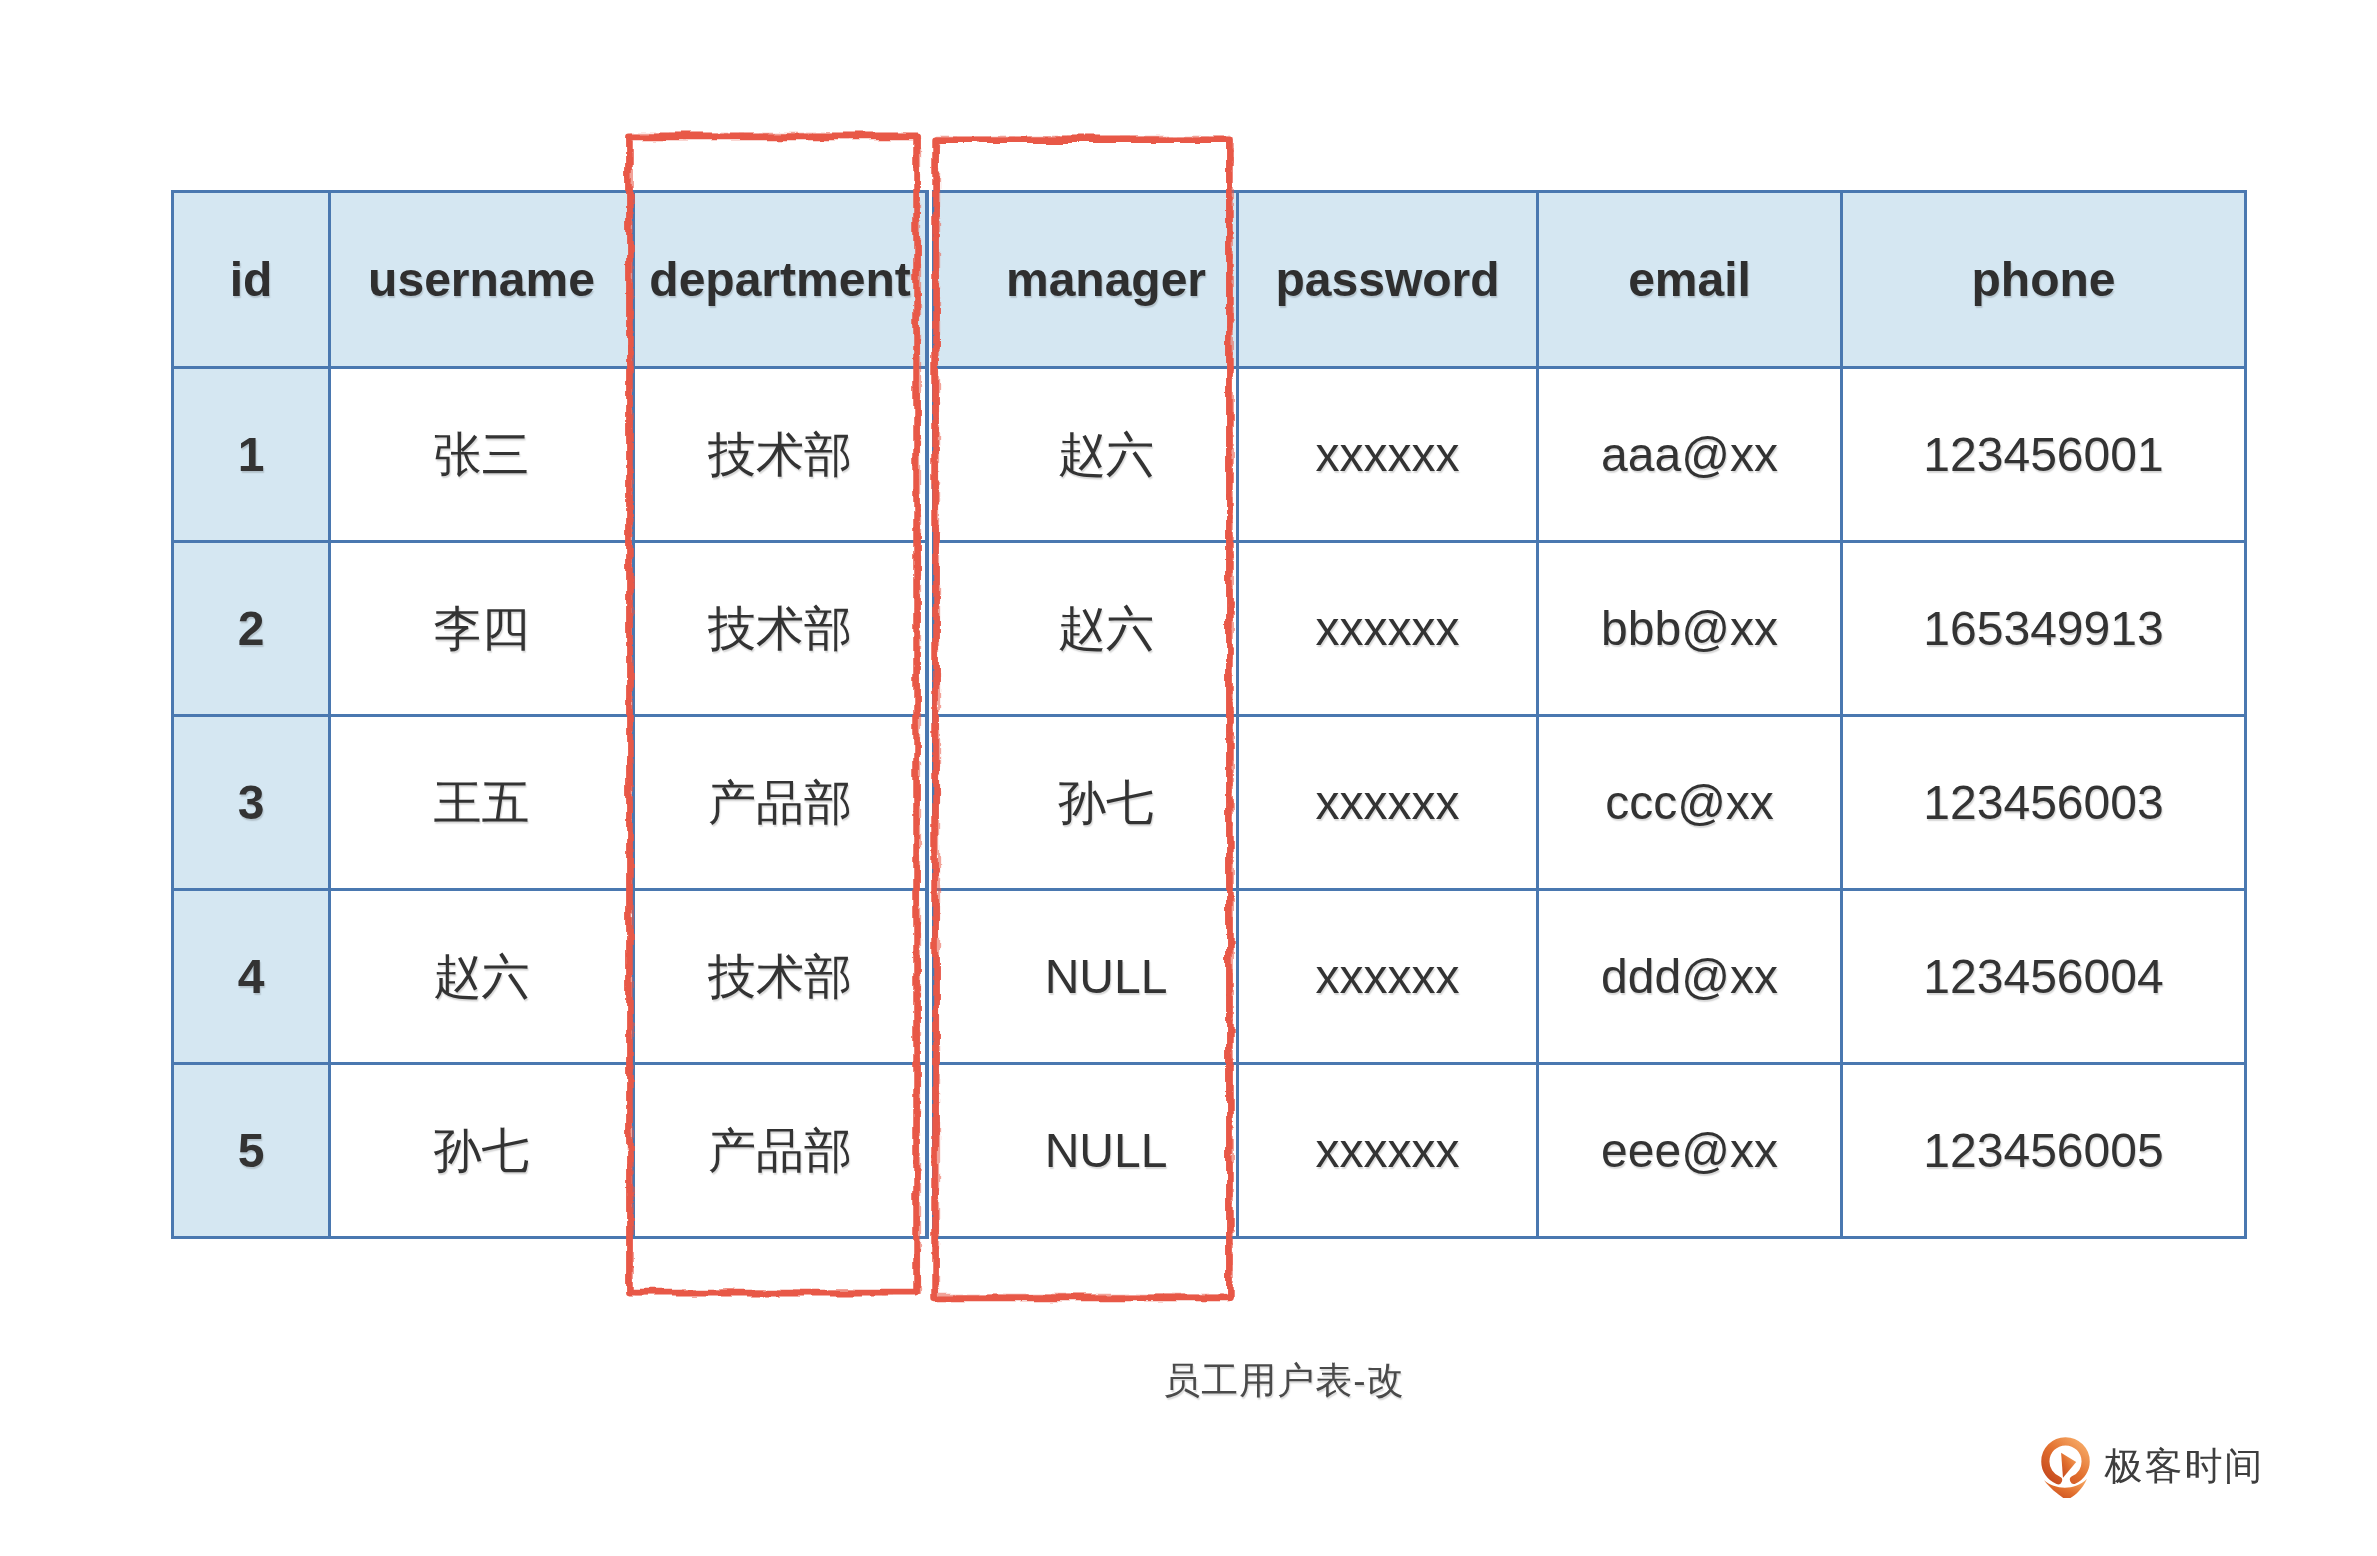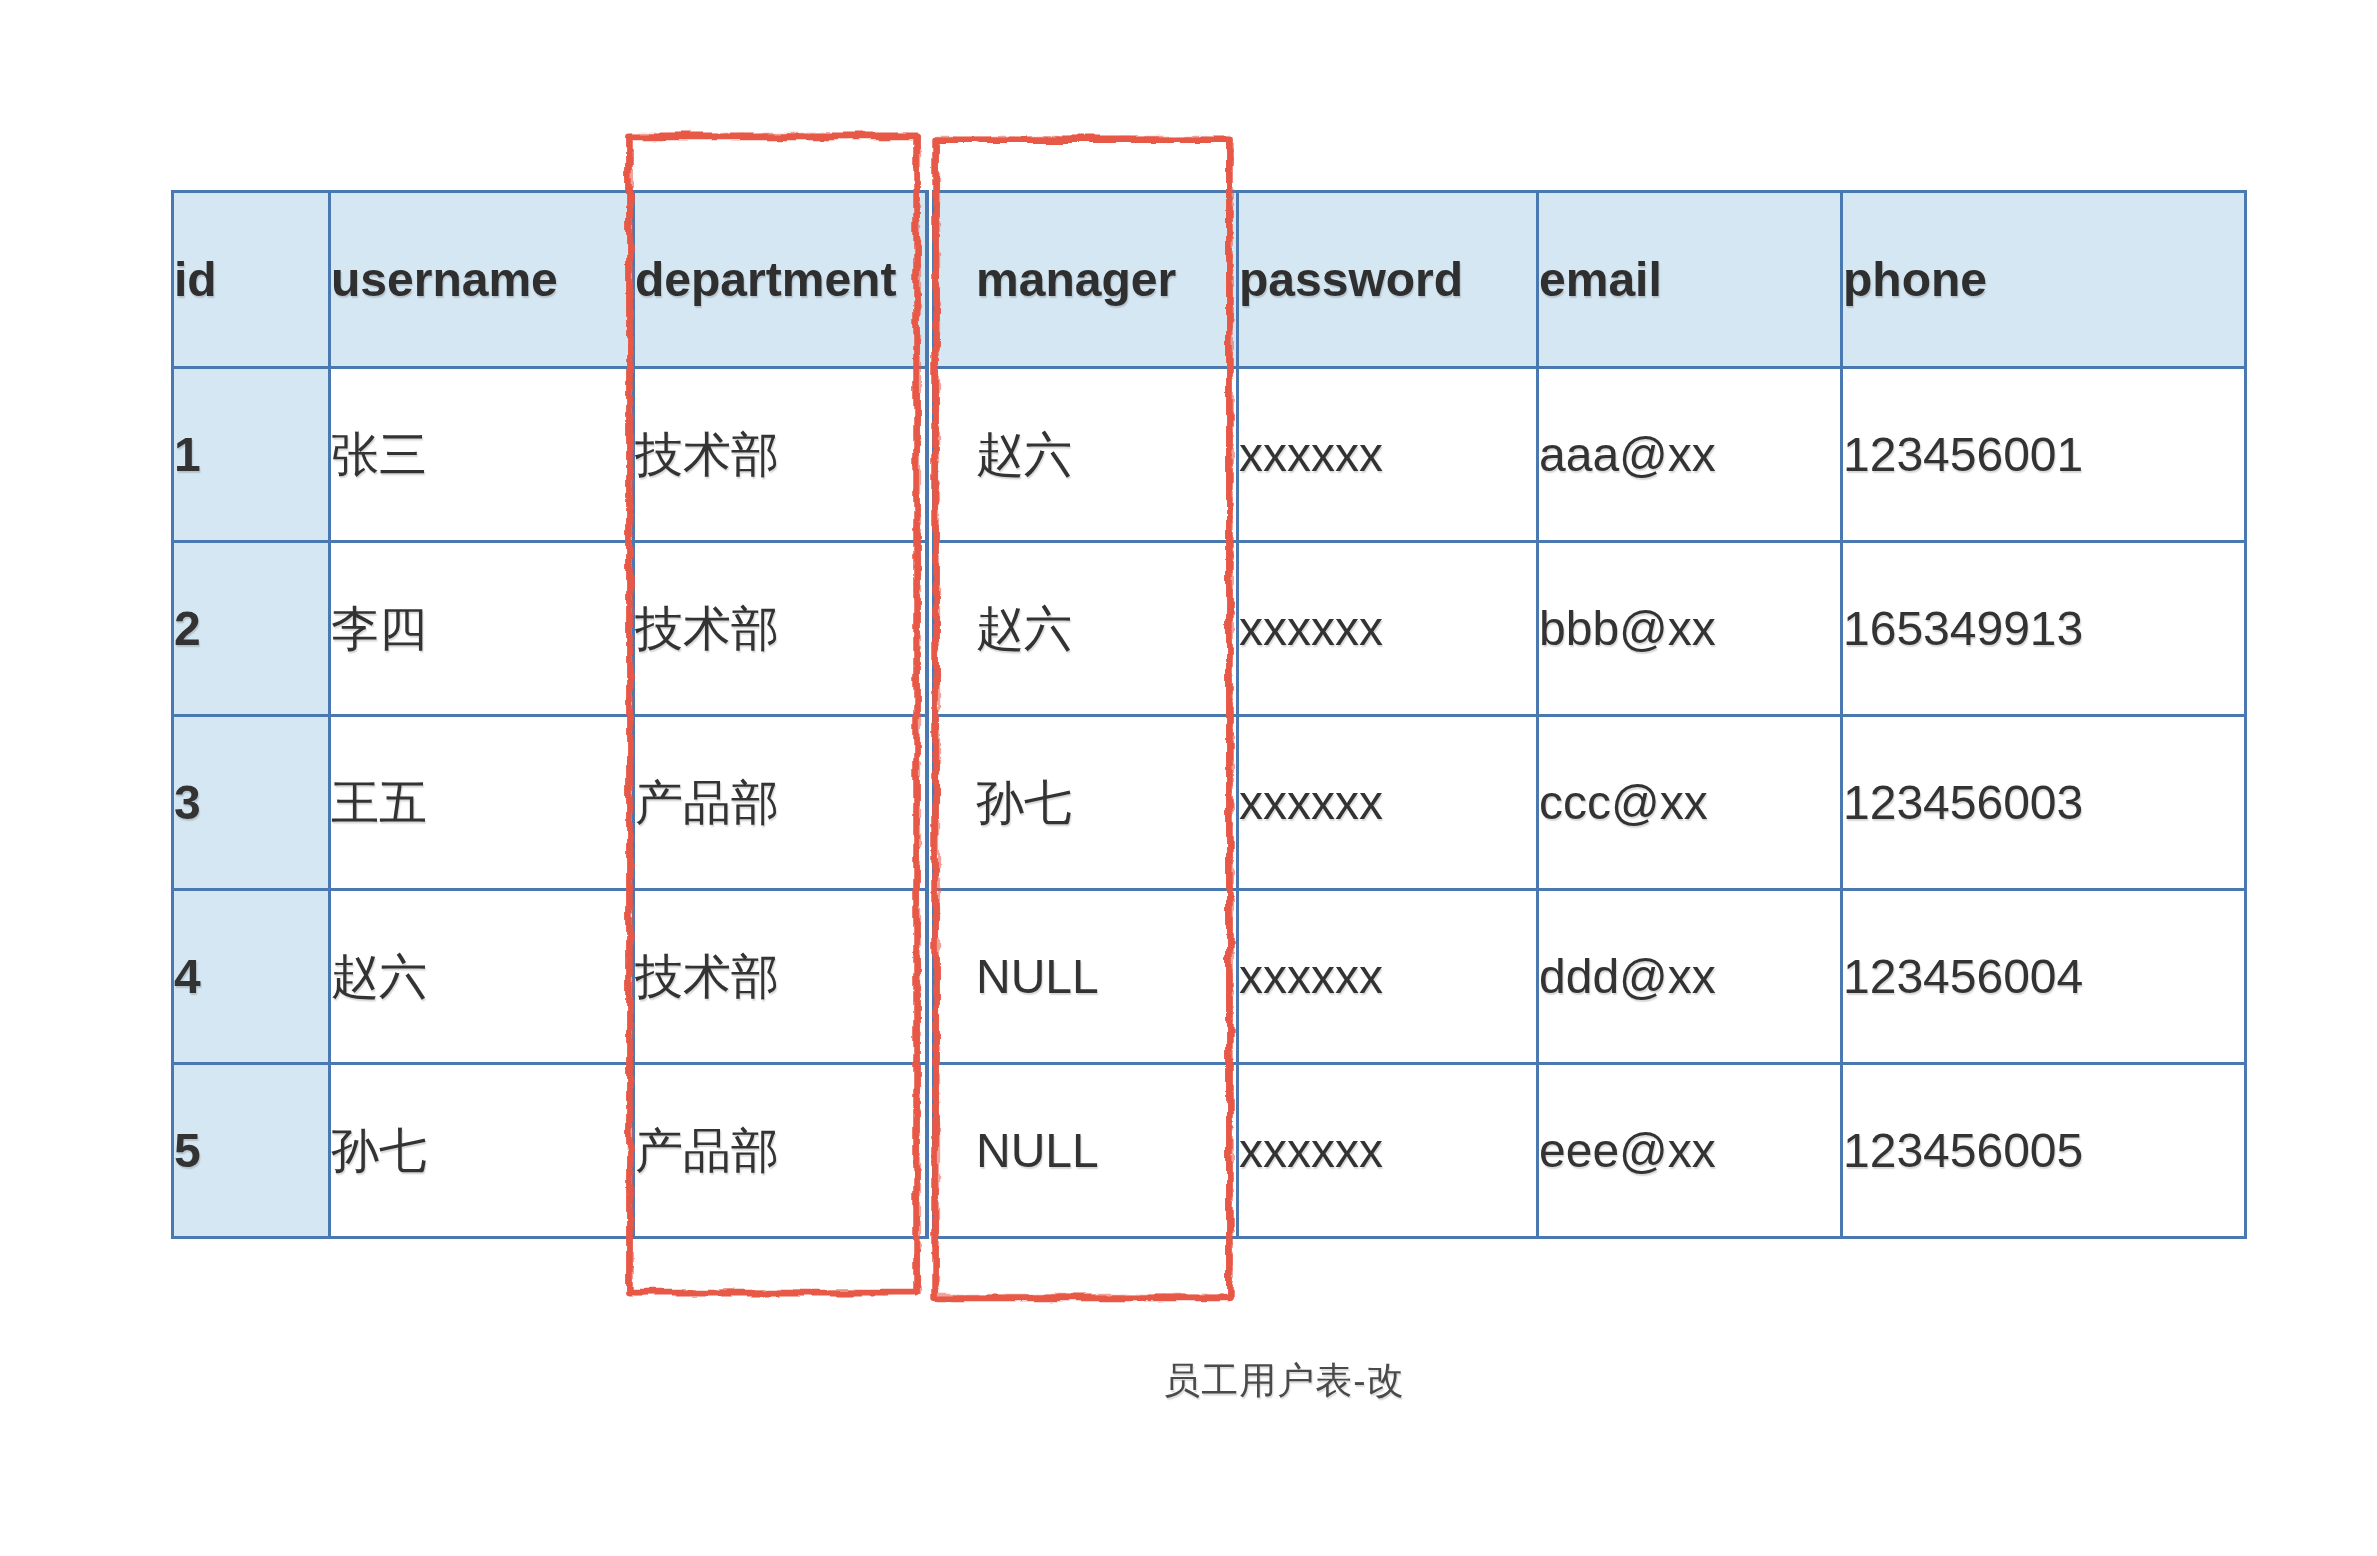--- a/index.html
+++ b/index.html
@@ -16,21 +16,21 @@
   .canvas{position:absolute;inset:0;}
 
   
   table.emp{
     position:absolute;left:171px;top:190px;
     border-collapse:collapse;table-layout:fixed;width:2073px;
     background:#ffffff;
   }
   .emp th,.emp td{
     border:3.8px solid var(--blue);
-    text-align:left;vertical-align:middle;
+    text-align:center;vertical-align:middle;
     font-size:48px;color:var(--ink);
     text-shadow:1px 1.9px 1.4px rgba(0,0,0,0.16);
     padding:0;overflow:hidden;
   }
   .emp thead tr{height:176px;}
   .emp tbody tr{height:174px;}
   .emp th{background:var(--fill);font-weight:600;color:#2f2f2f;}
   .emp td.id-cell{background:var(--fill);font-weight:600;}
   
   .emp .mgr-col{border-left:11.4px double var(--blue);padding-left:40px;}
@@ -145,15 +145,30 @@
       <rect x="1968" y="294" width="618" height="2436"></rect>
     </g>
     <g fill="none" stroke="#e85847" stroke-width="7" opacity="0.55" stroke-linejoin="round" filter="url(#rough2)" transform="translate(4,-3)">
       <rect x="1324" y="288" width="604" height="2432"></rect>
       <rect x="1968" y="294" width="618" height="2436"></rect>
     </g>
   </svg>
 
   <div class="caption">员工用户表-改</div>
 
+  <div class="logo">
+    <svg viewBox="0 0 100 100" width="63" height="63">
+      <defs>
+        <linearGradient id="og" x1="0" y1="1" x2="0.85" y2="0.05">
+          <stop offset="0" stop-color="#c2451d"></stop>
+          <stop offset="0.55" stop-color="#e2702f"></stop>
+          <stop offset="1" stop-color="#f4a25e"></stop>
+        </linearGradient>
+      </defs>
+      <circle cx="50" cy="42" r="32" fill="none" stroke="url(#og)" stroke-width="13" stroke-dasharray="36 26 139" stroke-linecap="round"></circle>
+      <path d="M43 28 L67 43 L46 68 Z" fill="url(#og)"></path>
+      <path d="M16 72 C34 88 66 88 84 70 C74 92 58 101 51 103 C43 98 26 86 16 72 Z" fill="url(#og)"></path>
+    </svg>
+    <span class="logo-text">极客时间</span>
+  </div>
 
 </div>
 
 
 </body></html>

